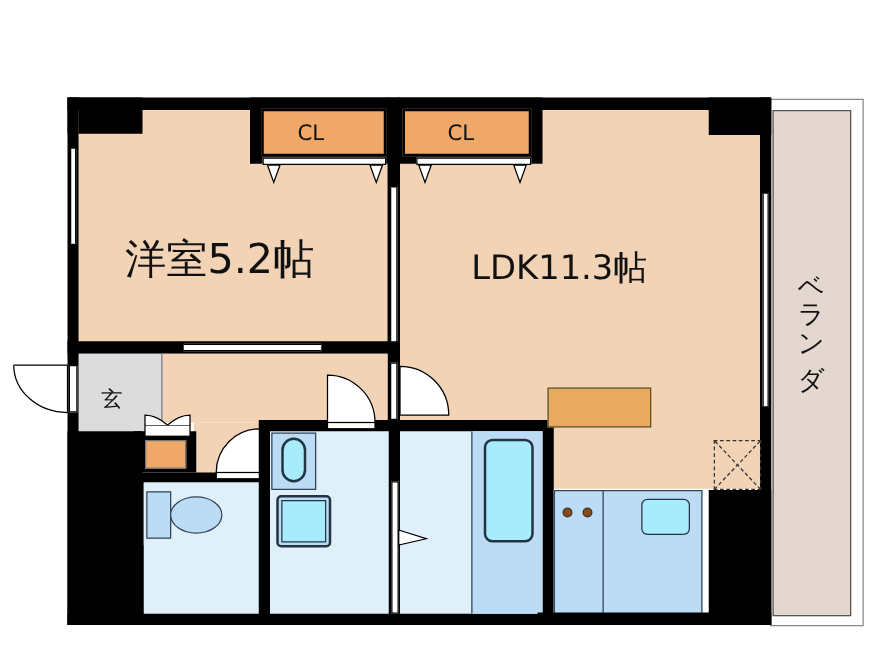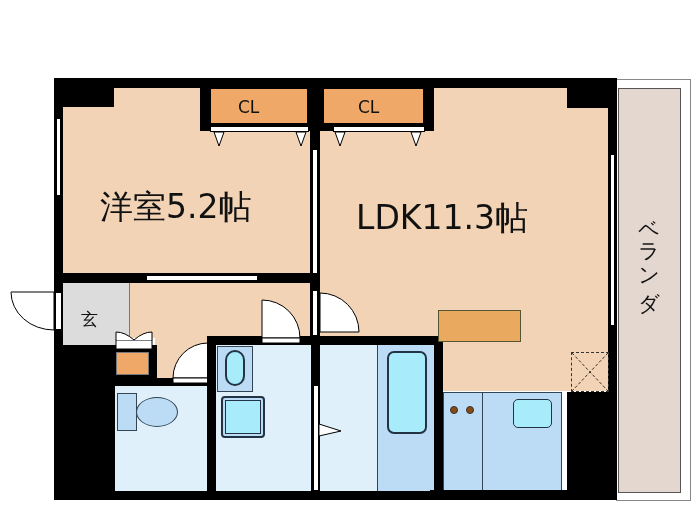--- a/index.html
+++ b/index.html
@@ -31,21 +31,21 @@
 <div class="abs wall" style="left:567px;top:78px;width:50px;height:30px;"></div>
 
 <div class="abs room" style="left:63px;top:88px;width:247px;height:186px;"></div>
 <div class="abs wall" style="left:63px;top:88px;width:51px;height:19px;"></div>
 <div class="abs label" style="left:100px;top:185px;font-size:33px;text-align:center;">洋室5.2帖</div>
 
 <div class="abs win" style="left:56px;top:119px;width:5px;height:76px;"></div>
 
 <div class="abs room" style="left:320px;top:88px;width:288px;height:303px;"></div>
 <div class="abs wall" style="left:567px;top:88px;width:41px;height:20px;"></div>
-<div class="abs label" style="left:356px;top:196px;font-size:33px;">LDK11.3帖</div>
+<div class="abs label" style="left:377px;top:196px;font-size:27px;">LDK11.3帖</div>
 
 <div class="abs win" style="left:610px;top:155px;width:5px;height:170px;"></div>
 
 <div class="abs wall" style="left:310px;top:78px;width:10px;height:420px;"></div>
 <div class="abs win" style="left:312px;top:150px;width:6px;height:125px;"></div>
 
 <div class="abs wall" style="left:200px;top:78px;width:112px;height:53px;"></div>
 <div class="abs cl" style="left:209px;top:87px;width:100px;height:38px;"></div>
 <div class="abs label" style="left:238px;top:97px;font-size:17px;">CL</div>
 <div class="abs" style="left:210px;top:126px;width:99px;height:6px;background:#fff;border:1px solid #000;"></div>

